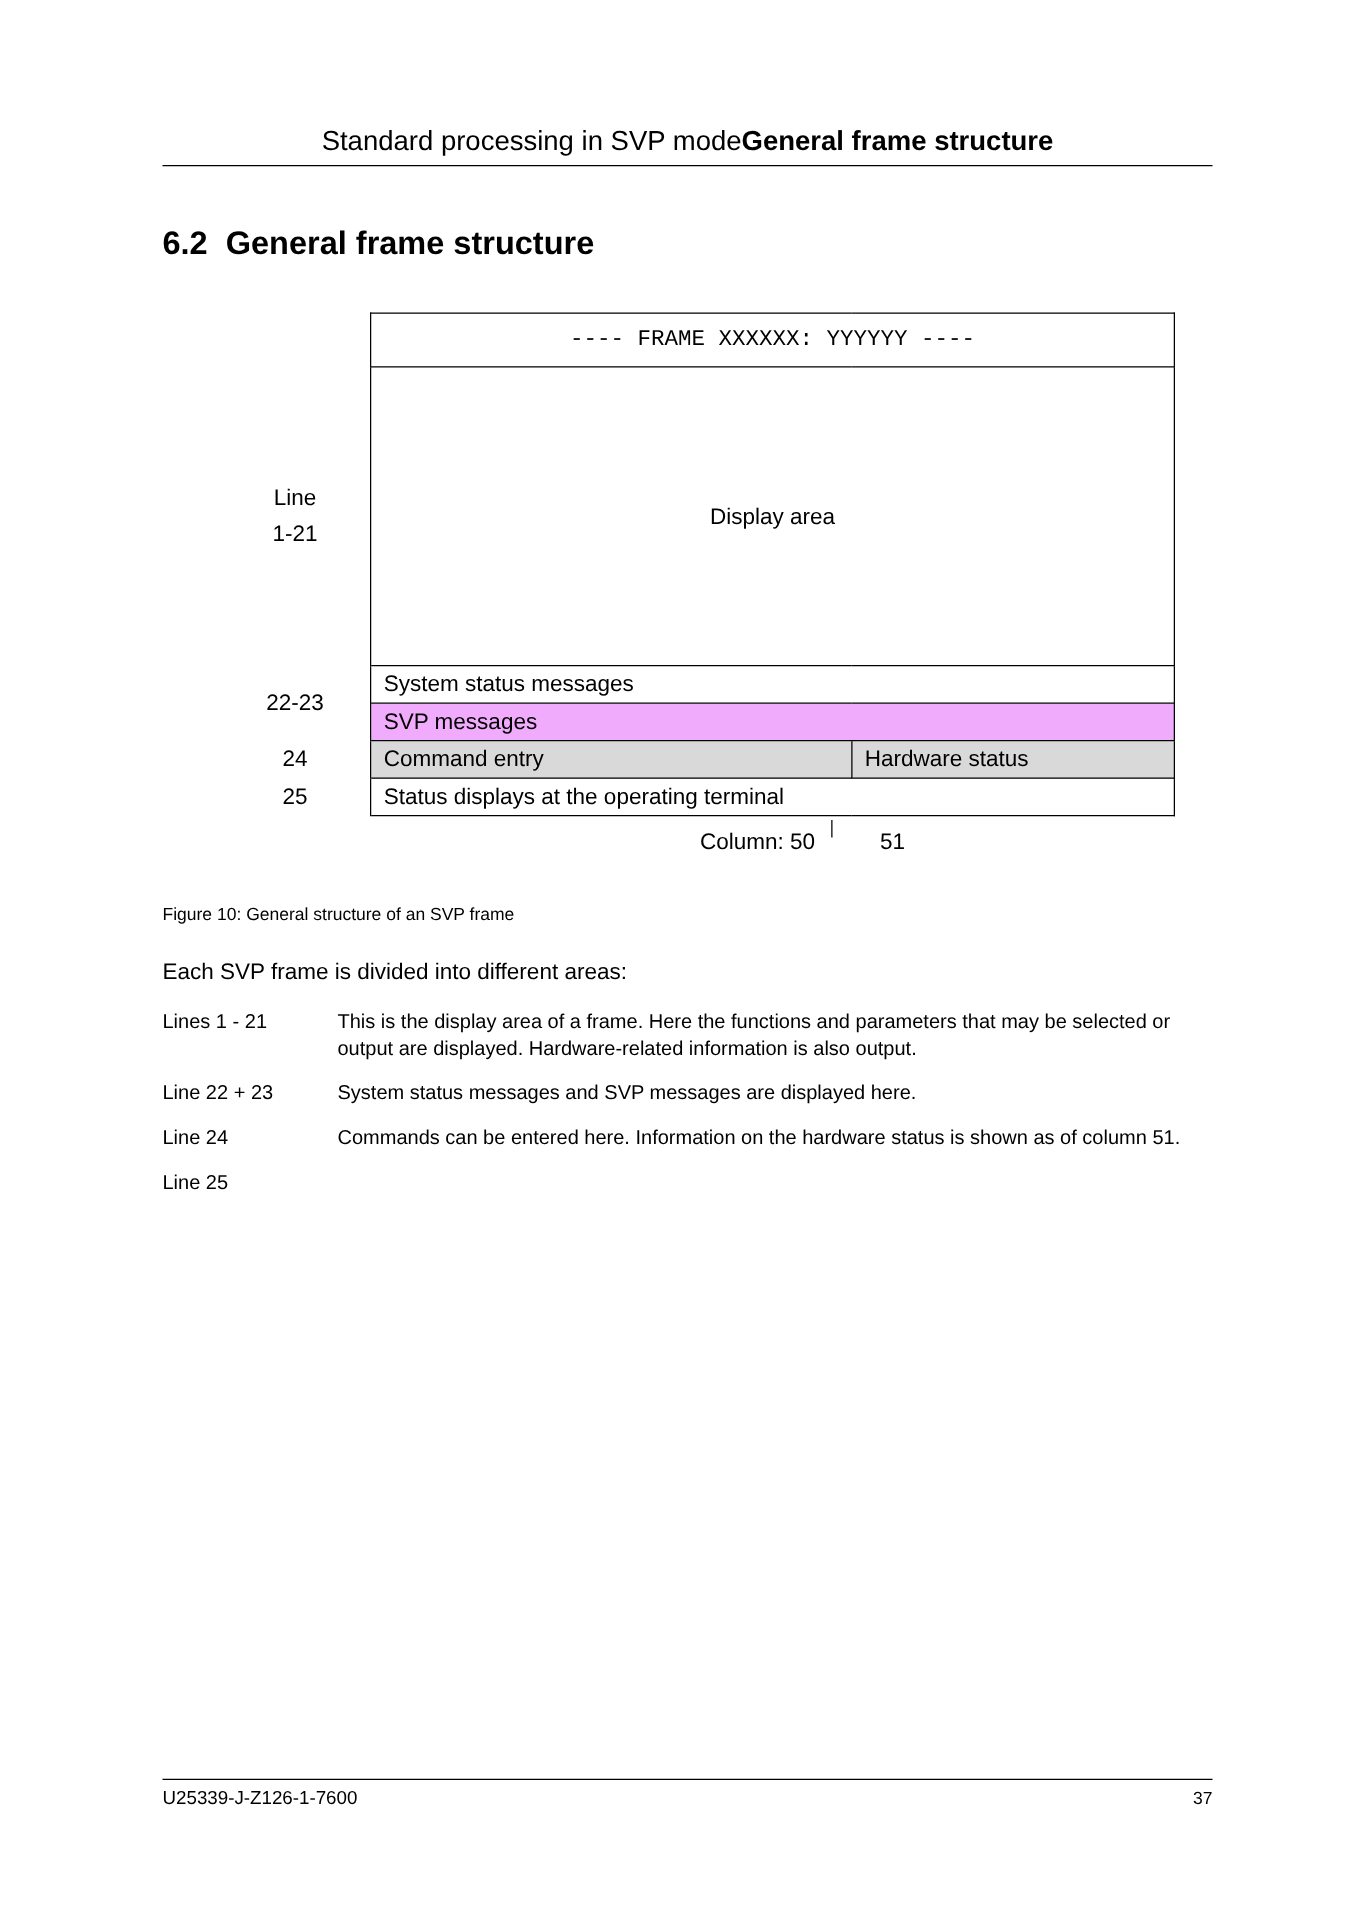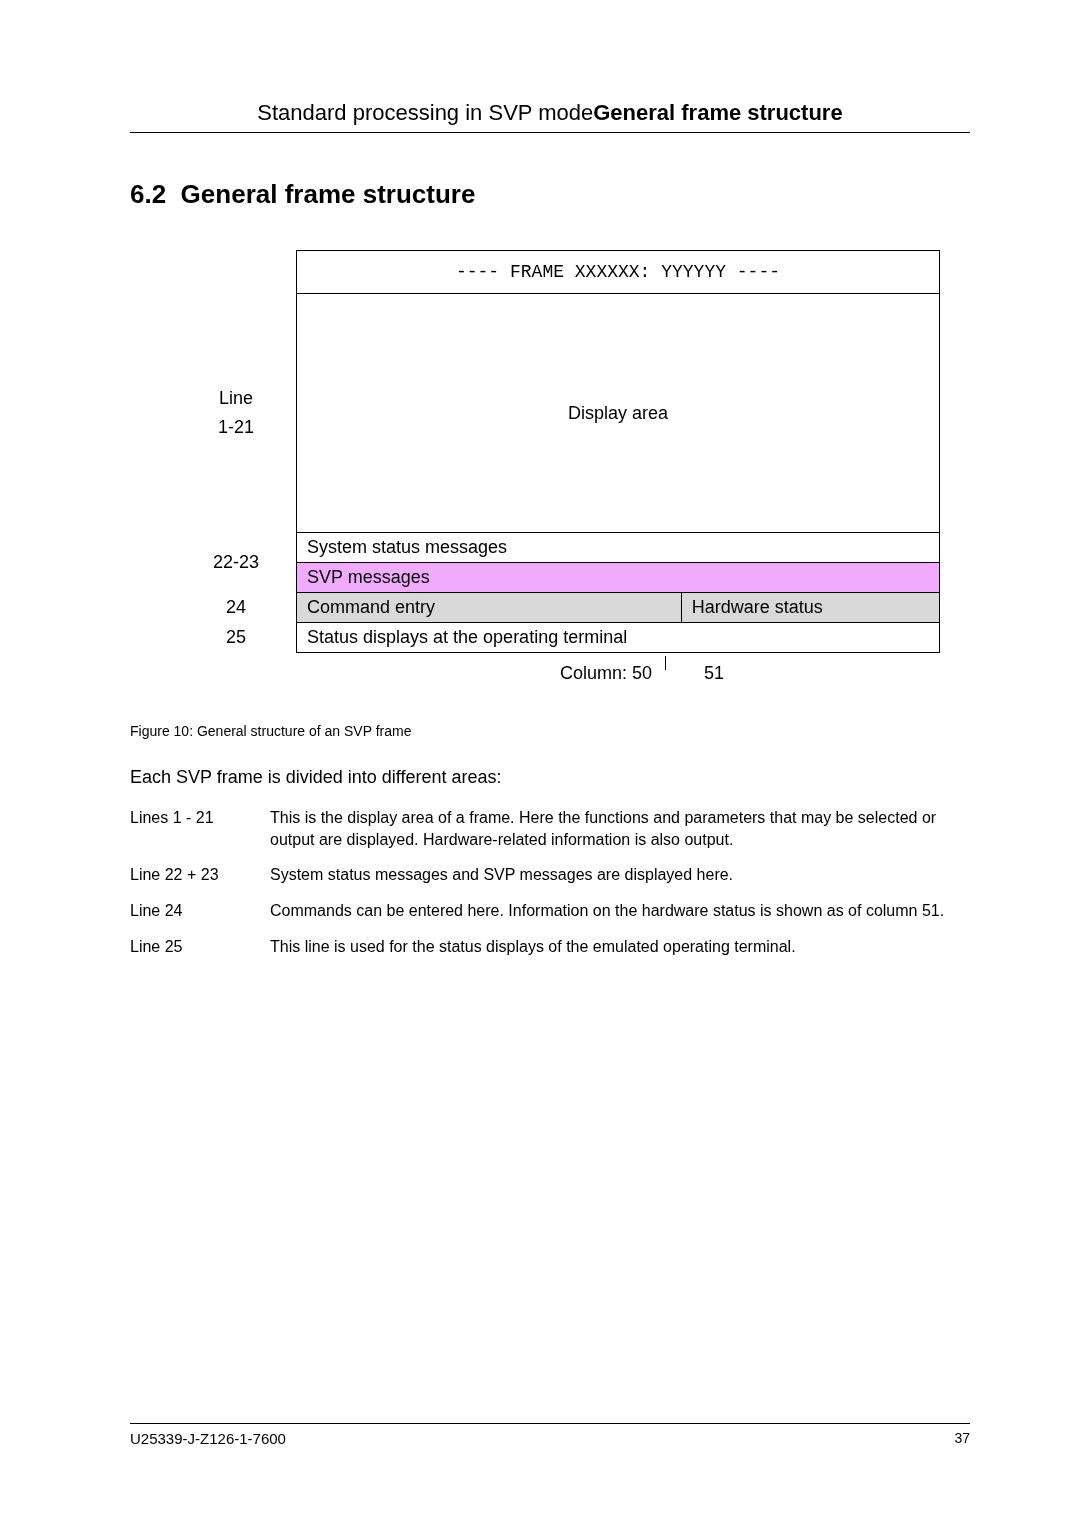--- a/index.html
+++ b/index.html
@@ -191,21 +191,20 @@
     <div class="def-row">
       <div class="def-term">Line 22 + 23</div>
       <div class="def-desc">System status messages and SVP messages are displayed here.</div>
     </div>
     <div class="def-row">
       <div class="def-term">Line 24</div>
       <div class="def-desc">Commands can be entered here. Information on the hardware status is shown as of column 51.</div>
     </div>
     <div class="def-row">
       <div class="def-term">Line 25</div>
-      <div class="def-desc">This line is used for the status displays of the emulated operating terminal.</div>
     </div>
   </div>
 
 </div>
 
 <div class="footer">
   <span>U25339-J-Z126-1-7600</span>
   <span class="page-num">37</span>
 </div>
 

